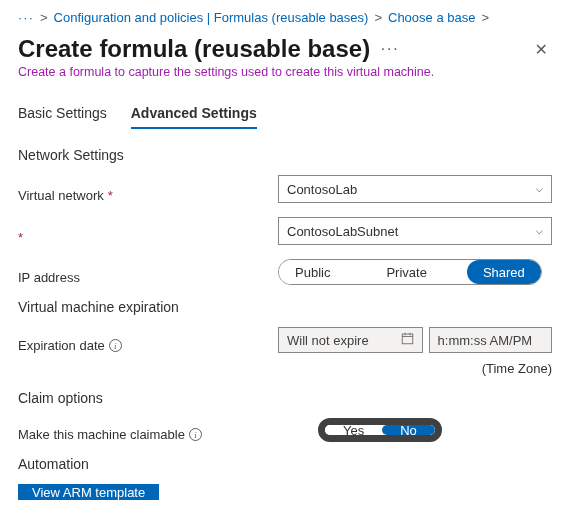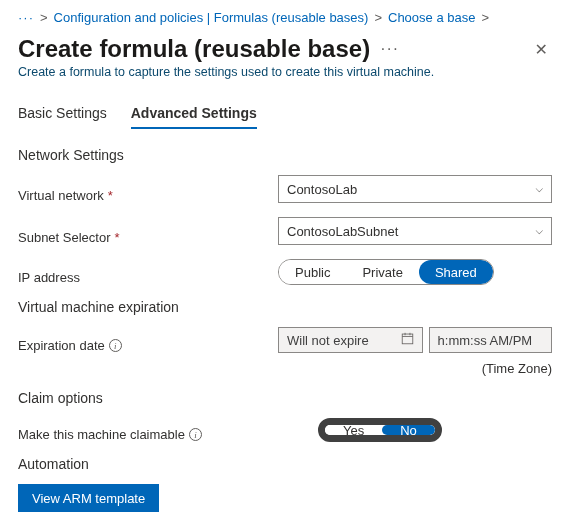--- a/index.html
+++ b/index.html
@@ -25,21 +25,21 @@
   .title-row {
     display: flex;
     align-items: center;
     justify-content: space-between;
     margin-bottom: 2px;
   }
   .title-left { display: flex; align-items: center; gap: 10px; }
   h1 { font-size: 24px; font-weight: 600; color: #1b1a19; }
   .more-dots { color: #605e5c; font-size: 16px; letter-spacing: 1px; cursor: pointer; }
   .close-x { font-size: 16px; color: #605e5c; cursor: pointer; padding: 4px; }
-  .subtitle { font-size: 12.5px; color: #0c4a6e; margin-bottom: 26px; }
+  .subtitle { font-size: 12.5px; color: #a21caf; margin-bottom: 26px; }
   .tabs { display: flex; gap: 24px; border-bottom: none; margin-bottom: 18px; }
   .tab { font-size: 14px; padding-bottom: 6px; cursor: pointer; color: #323130; }
   .tab.active { font-weight: 600; border-bottom: 2px solid #0066b8; }
   .section-head { font-size: 14px; color: #323130; margin-top: 10px; margin-bottom: 12px; }
   .form-row {
     display: flex;
     align-items: flex-end;
     margin-bottom: 14px;
   }
   .form-label {
@@ -76,20 +76,21 @@
     font-size: 13px;
   }
   .chev { font-size: 10px; color: #605e5c; }
   .pill-group {
     display: flex;
     border: 1px solid #8a8886;
     border-radius: 13px;
     height: 26px;
     overflow: hidden;
     align-items: stretch;
+    gap: 24px;
   }
   .pill {
     display: flex;
     align-items: center;
     justify-content: center;
     padding: 0 16px;
     font-size: 13px;
     cursor: pointer;
     background: #fff;
     color: #323130;
@@ -111,21 +112,21 @@
     color: #404040;
   }
   .date-input { flex: 1.2; justify-content: space-between; }
   .time-input { flex: 1; }
   .cal-icon svg { width: 13px; height: 13px; }
   .timezone { text-align: right; font-size: 13px; color: #323130; margin-top: -6px; margin-bottom: 14px; }
   .primary-btn {
     background: #0066b8;
     color: #fff;
     border: none;
-    height: 28px;
+    height: 16px;
     padding: 0 14px;
     font-size: 13px;
     cursor: pointer;
     font-family: inherit;
   }
   .yn-group { display:flex; align-items:center; }
   .yn-wrapper {
     display: inline-flex;
     border: 7px solid #404040;
     border-radius: 13px;
@@ -179,21 +180,20 @@
       <span class="req">*</span>
   </div>
   <div class="select">
     <span>ContosoLab</span>
     <span class="chev">⌵</span>
   </div>
 </div>
 
 <div class="form-row">
   <div class="form-label">
-    <span>Subnet Selector</span>
       <span class="req">*</span>
   </div>
   <div class="select">
     <span>ContosoLabSubnet</span>
     <span class="chev">⌵</span>
   </div>
 </div>
 
 <div class="form-row">
   <div class="form-label">IP address</div>

